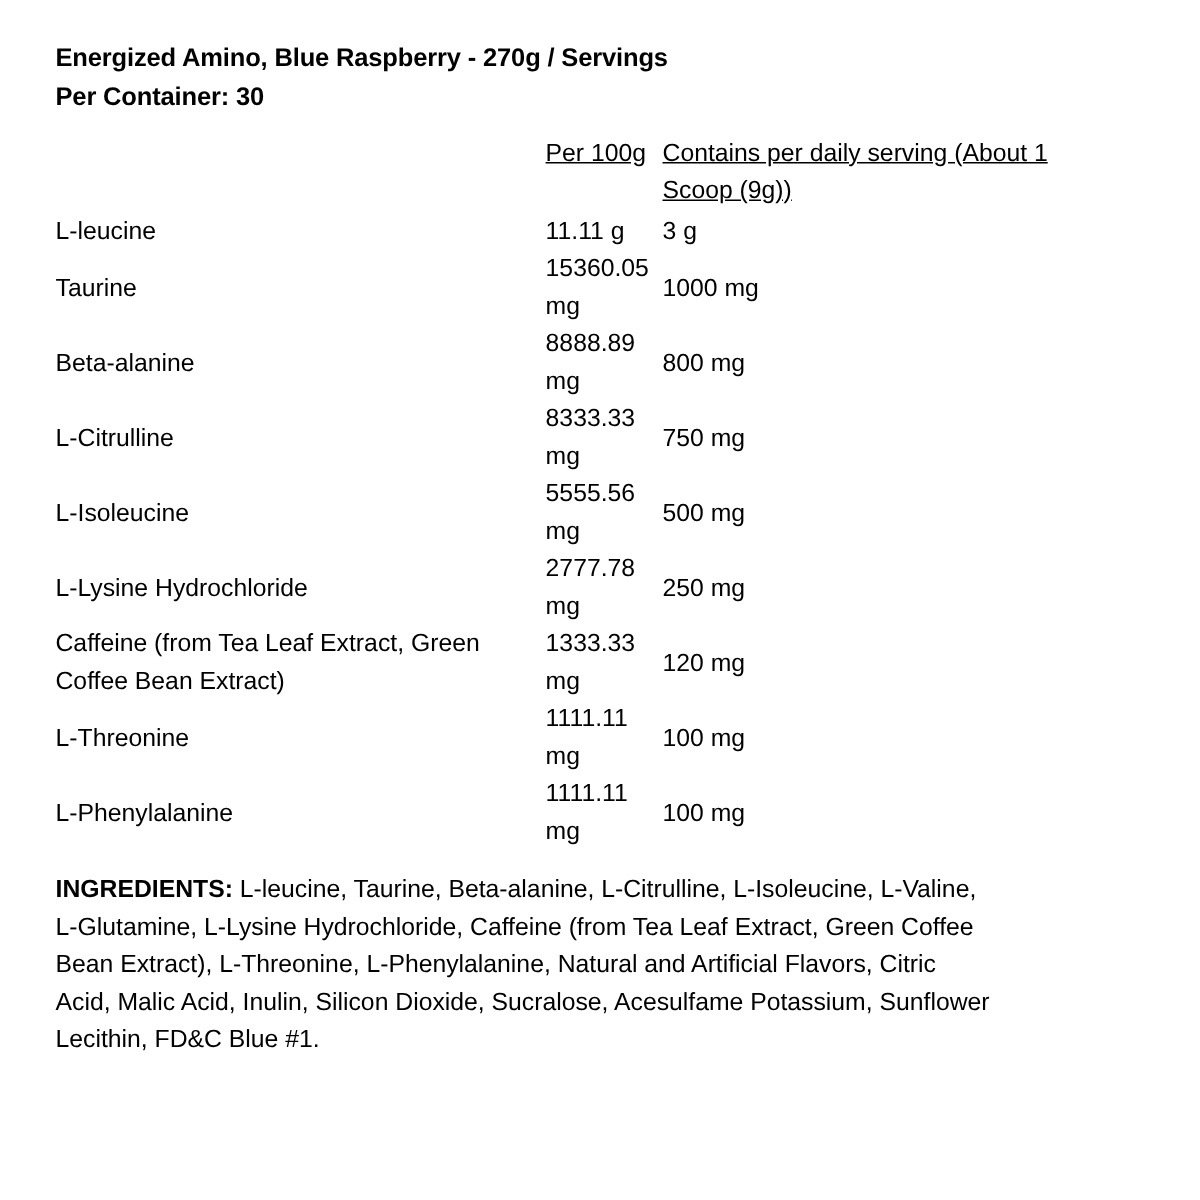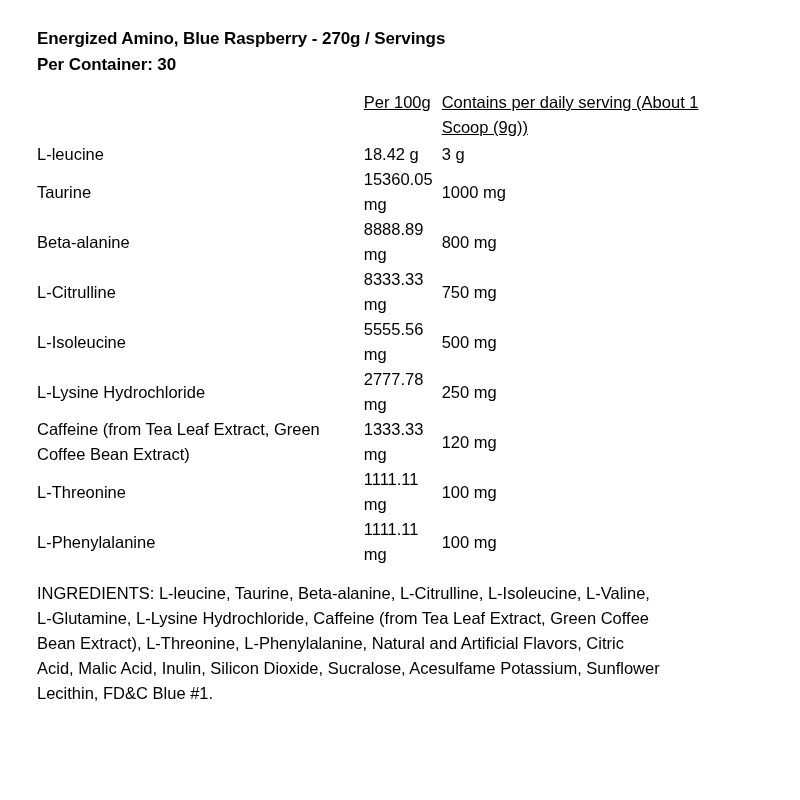--- a/index.html
+++ b/index.html
@@ -60,21 +60,21 @@
     padding-right: 4px;
   }
   .ingredients {
     font-size: 16.5px;
     line-height: 25px;
     margin: 14px 0 0 0;
     max-width: 625px;
     text-align: left;
   }
   .ingredients b {
-    font-weight: normal;
+    font-weight: bold;
     text-align: center;
   }
 </style>
 </head>
 <body>
 
 <div class="page">
 
   <h1 class="product-title">Energized Amino, Blue Raspberry - 270g / Servings Per Container: 30</h1>
 
@@ -87,21 +87,21 @@
     <thead>
       <tr>
         <th></th>
         <th>Per 100g</th>
         <th>Contains per daily serving (About 1 Scoop (9g))</th>
       </tr>
     </thead>
     <tbody>
         <tr>
           <td class="name">L-leucine</td>
-          <td class="per">18.42 g</td>
+          <td class="per">11.11 g</td>
           <td class="serving">3 g</td>
         </tr>
         <tr>
           <td class="name">Taurine</td>
           <td class="per">15360.05 mg</td>
           <td class="serving">1000 mg</td>
         </tr>
         <tr>
           <td class="name">Beta-alanine</td>
           <td class="per">8888.89 mg</td>

